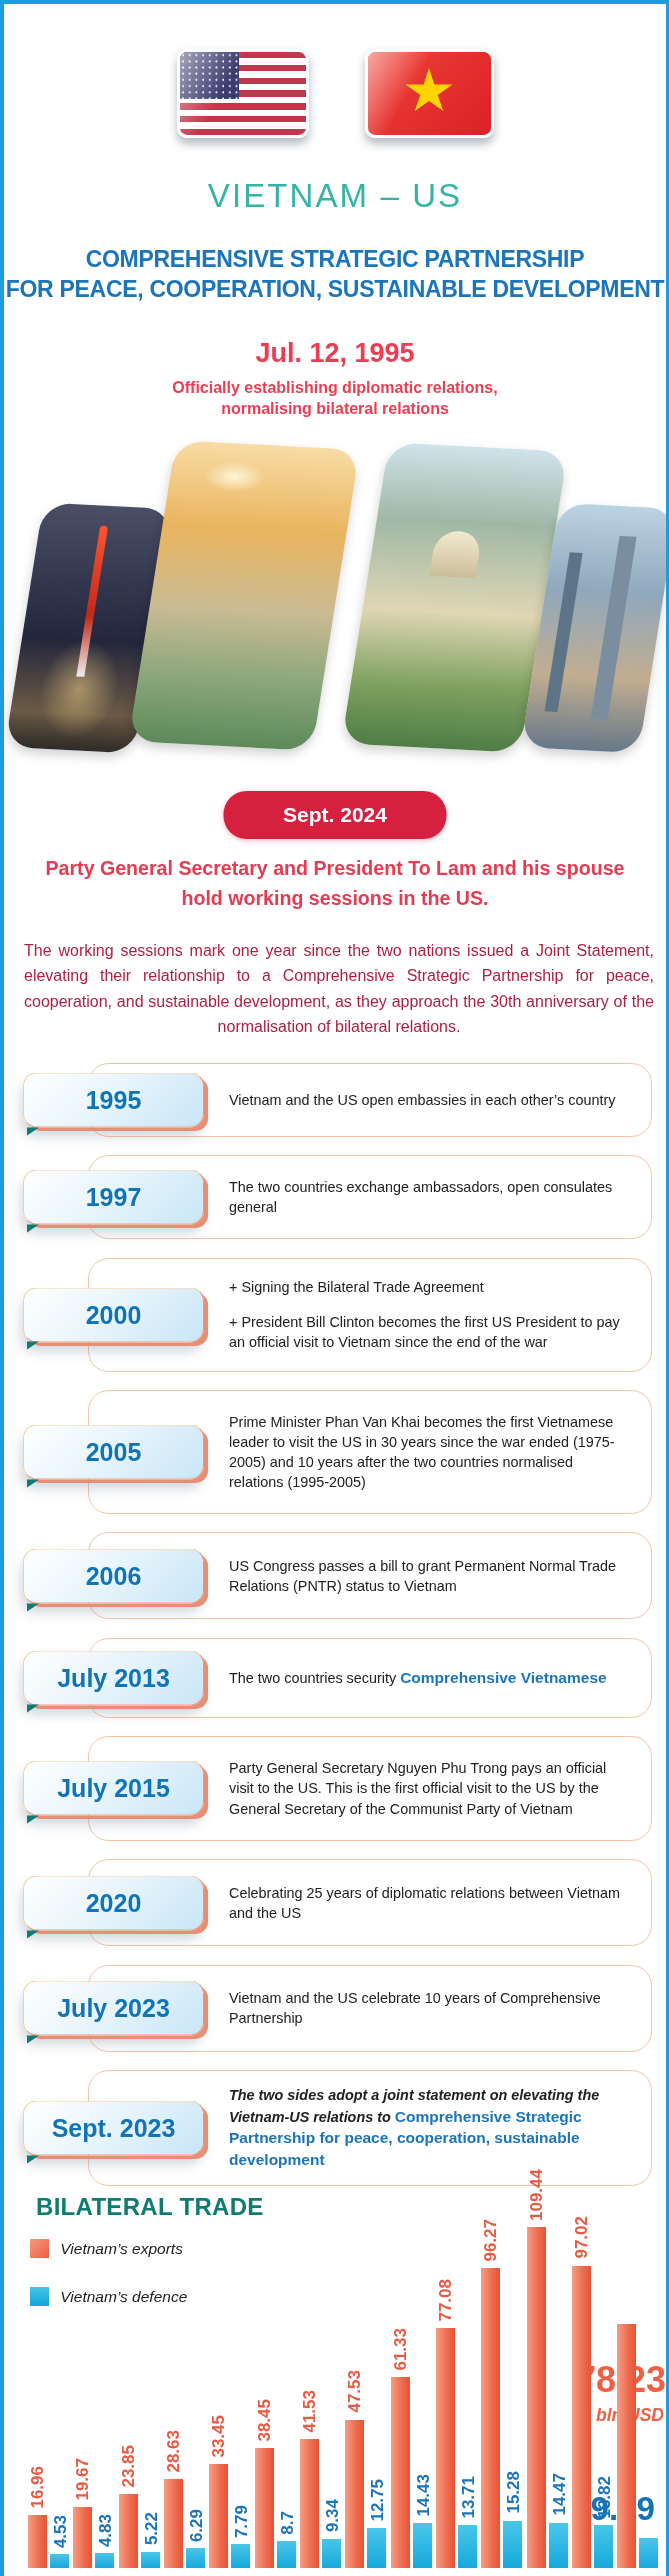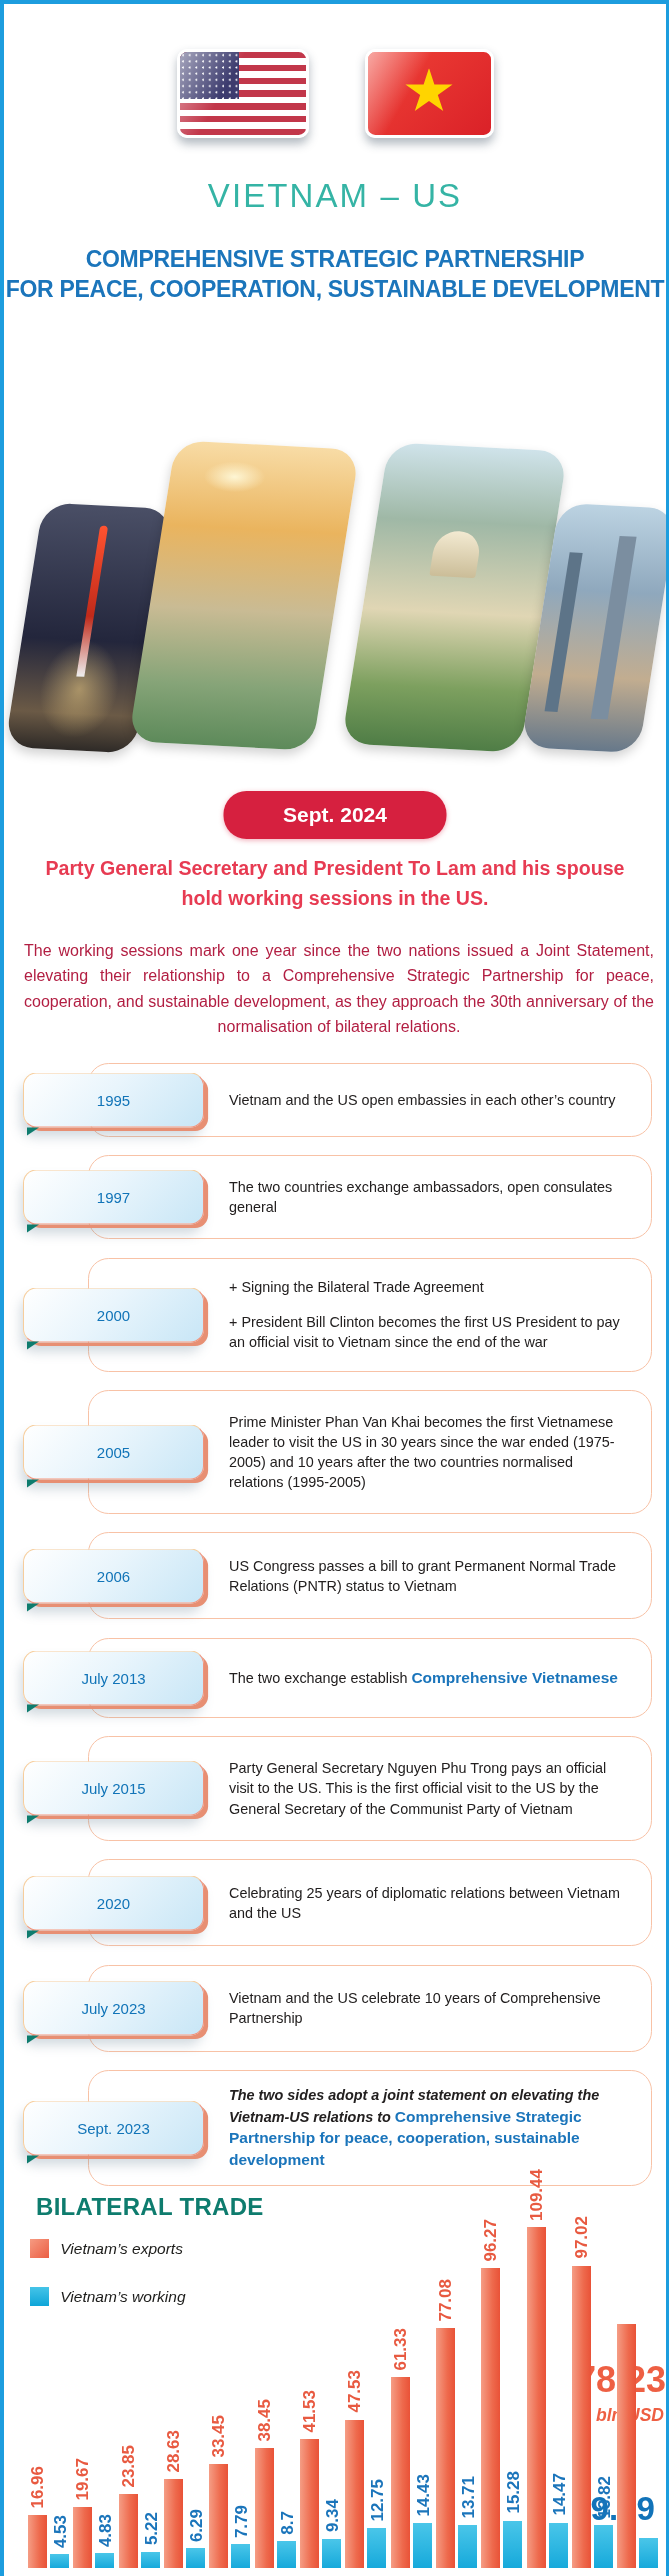--- a/index.html
+++ b/index.html
@@ -69,21 +69,21 @@
   .tcard { position:relative; margin-left:66px; border:1.5px solid #f8c2a6; border-radius:20.6px;
            display:flex; align-items:center; padding:9.3px 20.6px 9.3px 140px; }
   .badge { position:absolute; left:-66px; top:50%; transform:translateY(-50%);
            width:181px; height:55px; border-radius:13.4px;
            background:linear-gradient(135deg,#ffffff 0%,#e9f5fc 45%,#c8e6f6 100%);
            border:1.5px solid #f0927a; border-top-color:#f6cd9c; border-left-color:#f6cd9c;
            box-shadow:4.6px 4.1px 0 -0.5px #e78f73, -2.1px 9.3px 11.3px rgba(90,120,140,.28);
            display:flex; align-items:center; justify-content:center; }
   .badge::before { content:""; position:absolute; left:3.1px; bottom:-8.8px; width:0; height:0;
            border-top:8.8px solid #0e7c6e; border-right:12.4px solid transparent; }
-  .badge span { font-size:15px; font-weight:normal; color:#1174b8; }
+  .badge span { font-size:25px; font-weight:bold; color:#1174b8; }
   .ttext { font-size:14.4px; color:#232020; line-height:1.4; }
   .ttext p + p { margin-top:15.5px; }
   .ttext .blue { color:#1b75bb; font-weight:bold; font-size:15.5px; }
   .ttext .it { font-style:italic; font-weight:bold; }
 
   
   .trade { position:absolute; top:2185px; left:0; width:100%; height:456px; }
   .trade h2 { position:absolute; left:32px; top:4.1px; font-size:24px; font-weight:bold; color:#0e7c6e; letter-spacing:0.3px; }
   .legend { position:absolute; left:26px; top:50px; }
   .leg-row { display:flex; align-items:center; gap:11.3px; margin-bottom:29px; }
@@ -122,20 +122,25 @@
         <div class="star"></div>
       </div>
   </div>
   <div class="vn-us">VIETNAM – US</div>
   <div class="main-title">
     <div>COMPREHENSIVE STRATEGIC PARTNERSHIP</div>
     <div>FOR PEACE, COOPERATION, SUSTAINABLE DEVELOPMENT</div>
   </div>
 
   <div class="estab">
+    <div class="date">Jul. 12, 1995</div>
+    <div class="sub">
+      <div>Officially establishing diplomatic relations,</div>
+      <div>normalising bilateral relations</div>
+    </div>
   </div>
 
   <div class="photos">
     <div class="photo photo-1">
         <div class="glow"></div>
         <div class="tower"></div>
       </div>
     <div class="photo photo-2">
         <div class="sun"></div>
       </div>
@@ -195,21 +200,21 @@
         </div>
         <div class="ttext">
           <p><span>US Congress passes a bill to grant Permanent Normal Trade Relations (PNTR) status to Vietnam</span></p>
         </div>
       </div>
       <div class="tcard" style="height: 80px;">
         <div class="badge">
           <span>July 2013</span>
         </div>
         <div class="ttext">
-          <p><span>The two exchange establish </span><span class="blue">Comprehensive Vietnamese</span></p>
+          <p><span>The two countries security </span><span class="blue">Comprehensive Vietnamese</span></p>
         </div>
       </div>
       <div class="tcard" style="height: 105px;">
         <div class="badge">
           <span>July 2015</span>
         </div>
         <div class="ttext">
           <p><span>Party General Secretary Nguyen Phu Trong pays an official visit to the US. This is the first official visit to the US by the General Secretary of the Communist Party of Vietnam</span></p>
         </div>
       </div>
@@ -241,21 +246,21 @@
 
   <div class="trade">
     <h2>BILATERAL TRADE</h2>
     <div class="legend">
       <div class="leg-row">
         <div class="leg-swatch leg-exp"></div>
         <span>Vietnam’s exports</span>
       </div>
       <div class="leg-row">
         <div class="leg-swatch leg-imp"></div>
-        <span>Vietnam’s working</span>
+        <span>Vietnam’s defence</span>
       </div>
     </div>
     <div class="chart" id="chart">
       <div class="big-exp">78.23</div>
       <div class="big-exp-unit">bln USD</div>
       <div class="big-imp">9.69</div>
     <div class="col" style="left: 0px;">
           <div class="bar bar-exp" style="height: 53px;"></div>
           <div class="bar bar-imp" style="height: 14px;"></div>
           <span class="vlab vlab-exp" style="left: 1px; bottom: 59px;">16.96</span>

